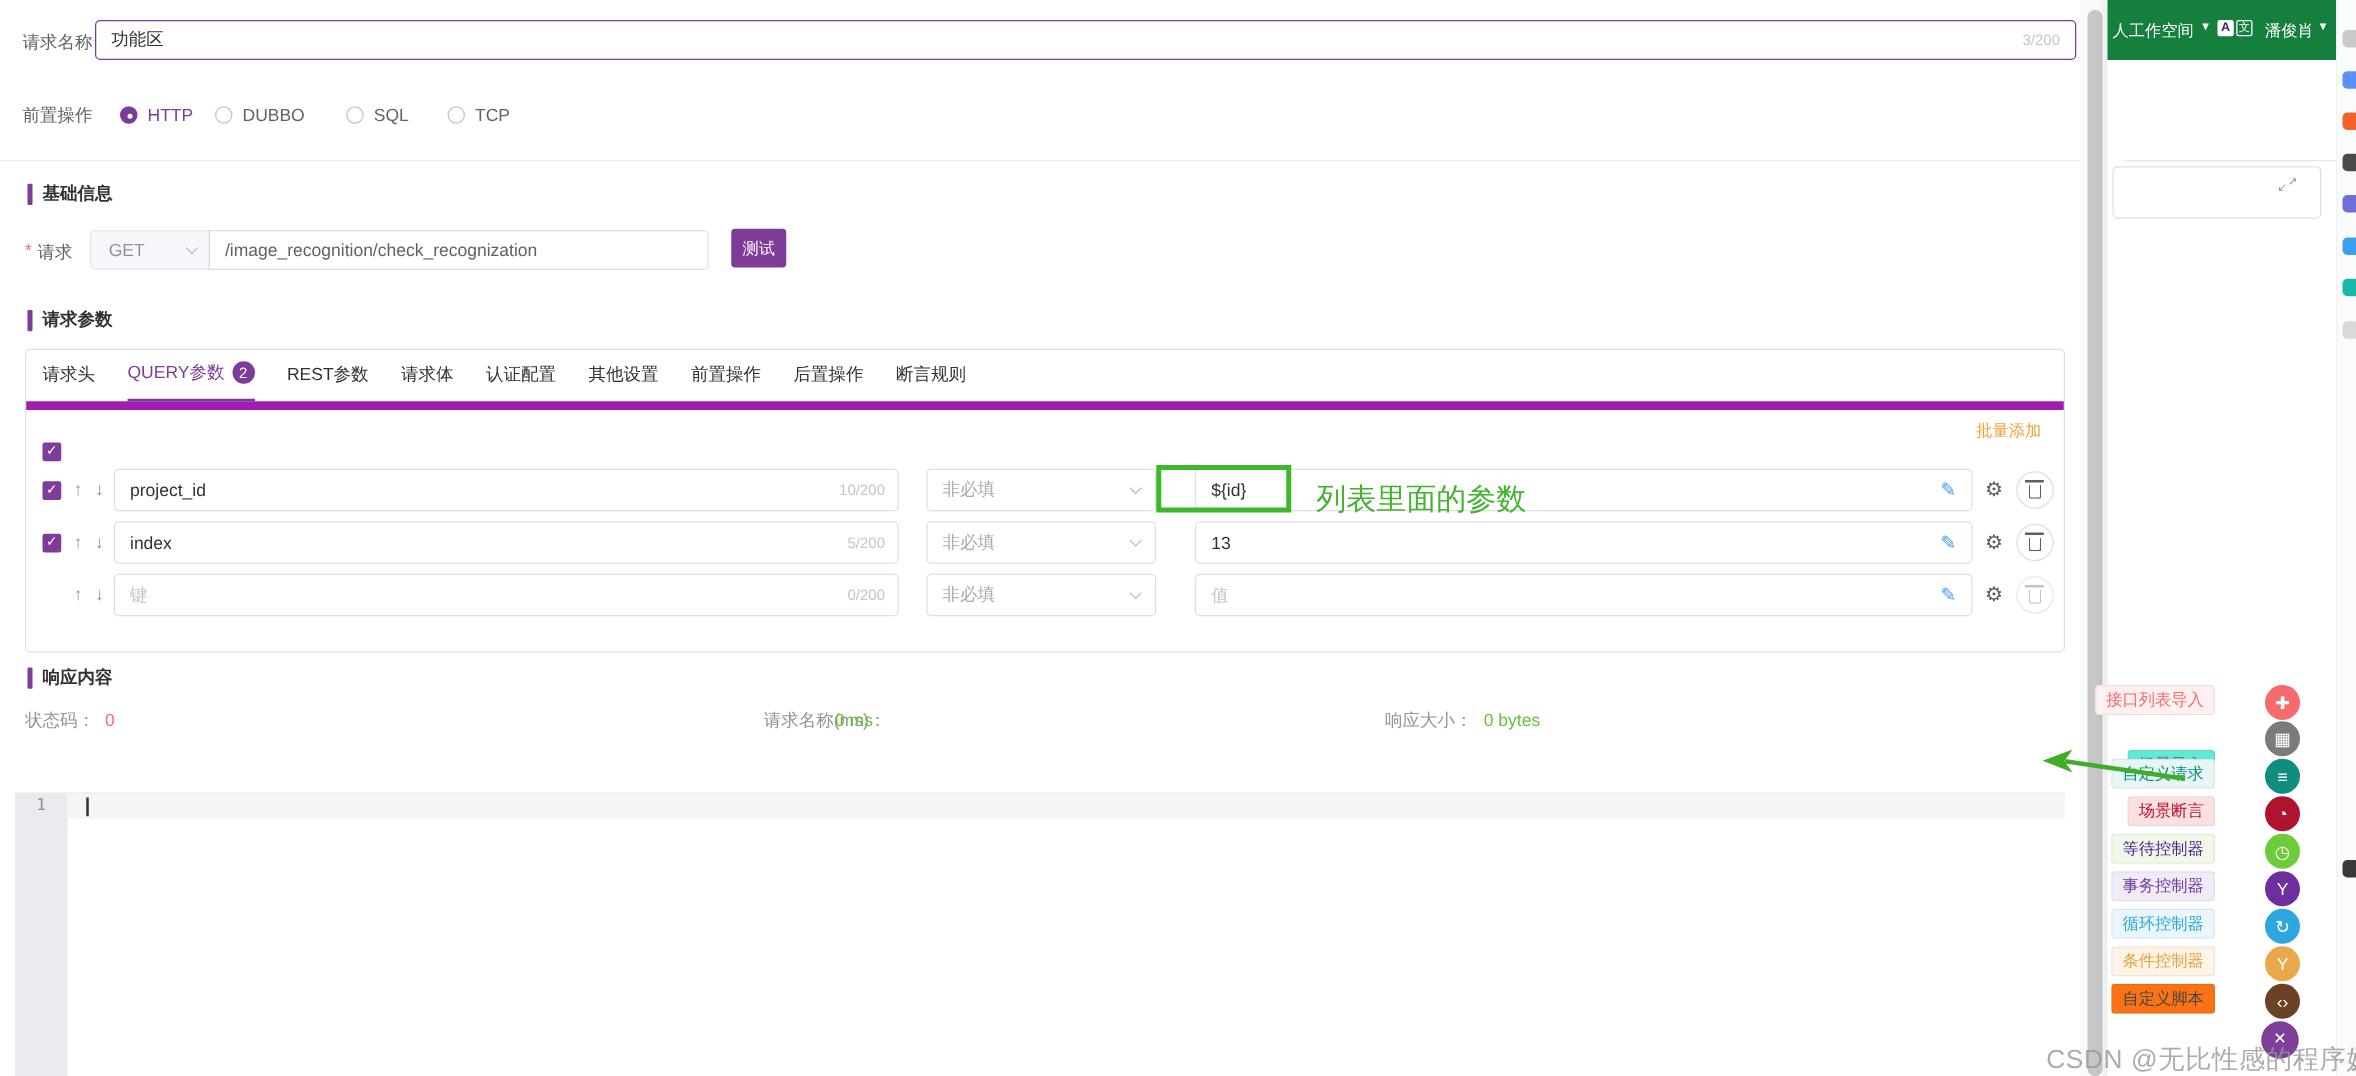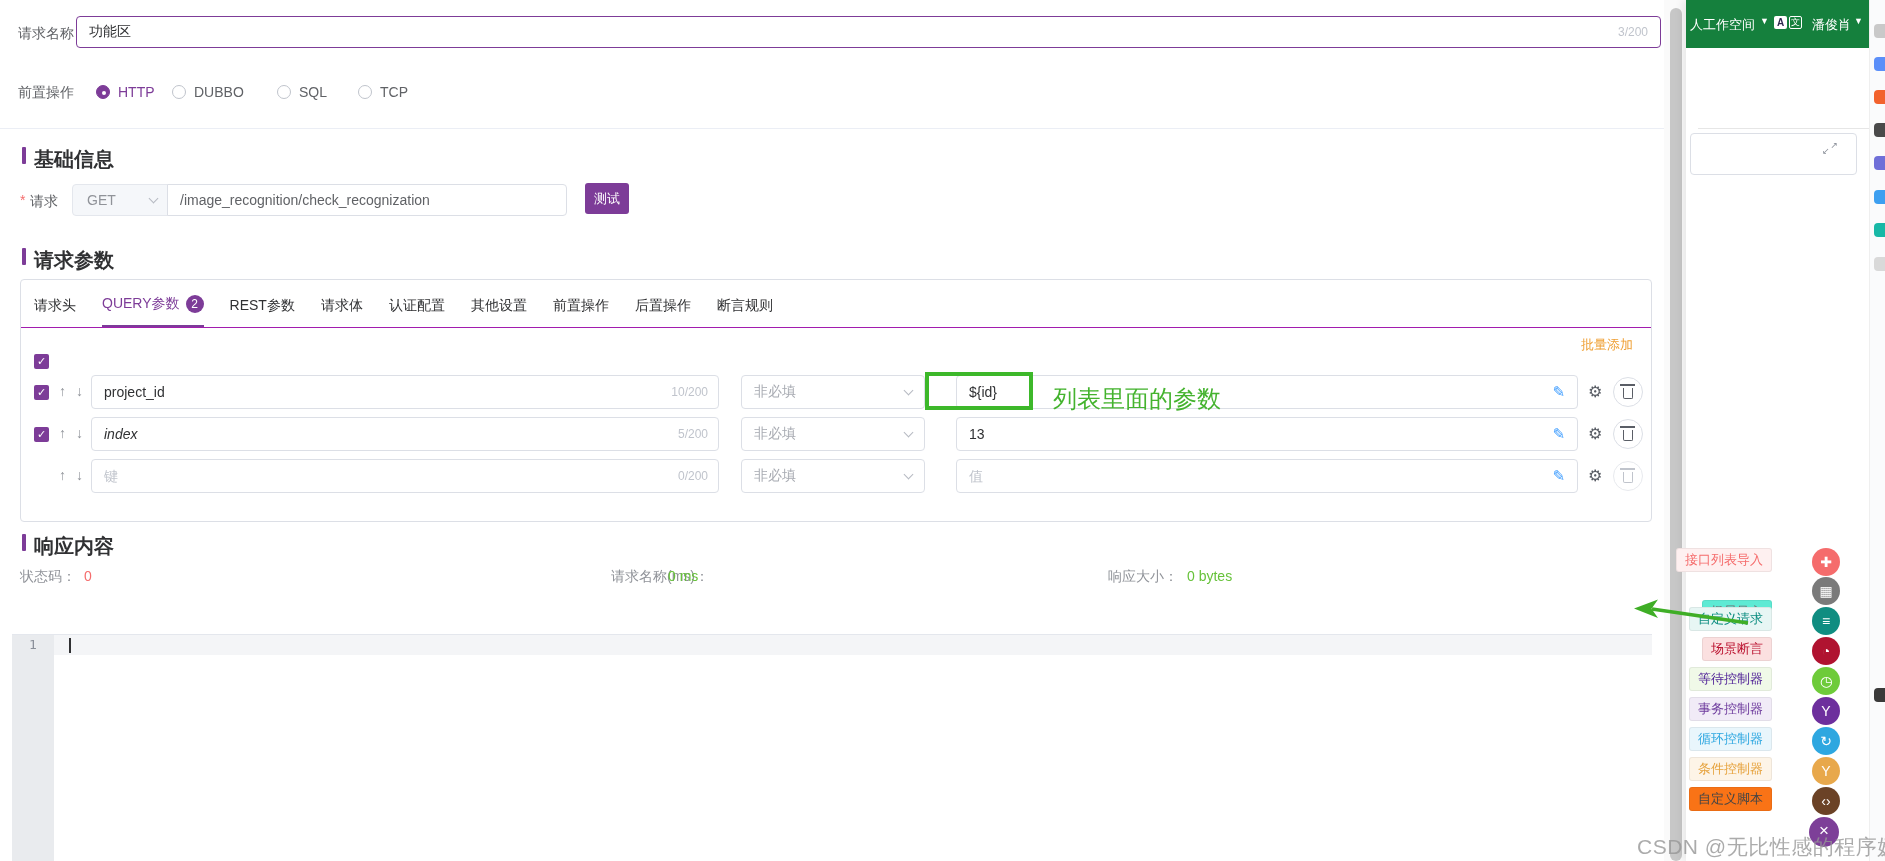--- a/index.html
+++ b/index.html
@@ -7,21 +7,21 @@
   body { position:relative; overflow:hidden; background:#fff;
          font-family:"Liberation Sans","DejaVu Sans",sans-serif; color:#606266; font-size:14px; }
   .abs { position:absolute; }
   input { font-family:inherit; font-size:14px; color:#303133; border:none; outline:none; background:transparent; }
   input::placeholder { color:#c0c4cc; }
   .misspell { text-decoration:underline; text-decoration-style:wavy; text-decoration-color:#e63c3c;
               text-decoration-thickness:1px; text-underline-offset:3px; }
   .box { border:1px solid #dcdfe6; border-radius:4px; background:#fff; display:flex; align-items:center; }
   .chev { width:7px; height:7px; border-right:1.5px solid #b6bac2; border-bottom:1.5px solid #b6bac2;
           transform:rotate(45deg); margin-top:-4px; }
-  .sec-title { font-size:20px; font-weight:700; color:#303133; }
+  .sec-title { font-size:14px; font-weight:700; color:#303133; }
   .sec-bar { width:4px; height:17px; background:#7d3c98; border-radius:1px; }
   .radio { width:14px; height:14px; border-radius:50%; border:1px solid #c0c4cc; background:#fff; }
   .radio.on { background:#7d3c98; border-color:#7d3c98; position:relative; }
   .radio.on::after { content:""; position:absolute; left:4.5px; top:4.5px; width:4px; height:4px;
                      border-radius:50%; background:#fff; }
   .cbx { width:15px; height:15px; background:#7d3c98; border-radius:2px; color:#fff; font-size:11px;
          line-height:15px; text-align:center; }
   .arrowbtn { font-size:14px; color:#909399; cursor:pointer; }
   .param-row { position:absolute; left:0; width:1632px; height:34px; }
   .keybox, .reqbox, .valbox { position:absolute; top:0; height:34px; }
@@ -83,21 +83,21 @@
   <div class="abs box" style="left:167px;top:184px;width:400px;height:32px;border-radius:0 4px 4px 0;padding:0 12px;">
     <input class="misspell" readonly="" style="flex: 1 1 0%; color: rgb(96, 98, 102);" value="/image_recognition/check_recognization">
   </div>
   <div class="abs" style="left:585px;top:183px;width:44px;height:31px;background:#7d3c98;border-radius:3px;color:#fff;font-size:13px;text-align:center;line-height:31px;cursor:pointer;">测试</div>
 
   <div class="abs sec-bar" style="left:22px;top:248px;"></div>
   <span class="abs sec-title" style="left:34px;top:247px;">请求参数</span>
 
   <div class="abs" style="left:20px;top:279px;width:1632px;height:243px;border:1px solid #dcdfe6;border-radius:4px;background:#fff;">
 
-    <div style="display:flex;gap:26px;align-items:flex-end;padding:20px 0 0 13px;height:48px;border-bottom:1px solid #a21caf;">
+    <div style="display:flex;gap:26px;align-items:flex-end;padding:20px 0 0 13px;height:48px;border-bottom:7px solid #a21caf;">
       <div class="tab">请求头</div>
       <div class="tab active"><span>QUERY参数</span><span class="badge">2</span></div>
       <div class="tab">REST参数</div>
       <div class="tab">请求体</div>
       <div class="tab">认证配置</div>
       <div class="tab">其他设置</div>
       <div class="tab">前置操作</div>
       <div class="tab">后置操作</div>
       <div class="tab">断言规则</div>
     </div>
@@ -126,21 +126,21 @@
       <div class="trashwrap" style="left:1592px;">
           <div class="trash"></div>
         </div>
     </div>
 
     <div class="param-row" style="top:137px;">
       <div class="abs cbx" style="left:13px;top:10px;">✓</div>
       <span class="abs arrowbtn" style="left:38px;top:8px;">↑</span>
       <span class="abs arrowbtn" style="left:55px;top:8px;">↓</span>
       <div class="keybox box" style="left:70px;width:628px;padding:0 10px 0 12px;">
-        <input readonly="" style="flex: 1 1 0%; font-style: italic;" value="index">
+        <input readonly="" style="flex: 1 1 0%;" value="index">
         <span class="counter">5/200</span>
       </div>
       <div class="reqbox box" style="left:720px;width:184px;padding:0 12px;">
         <span style="flex:1;color:#a8abb2;">非必填</span>
         <span class="chev"></span>
       </div>
       <div class="valbox box" style="left:935px;width:622px;padding:0 12px;">
         <input readonly="" style="flex: 1 1 0%;" value="13">
         <span class="pen">✎</span>
       </div>

